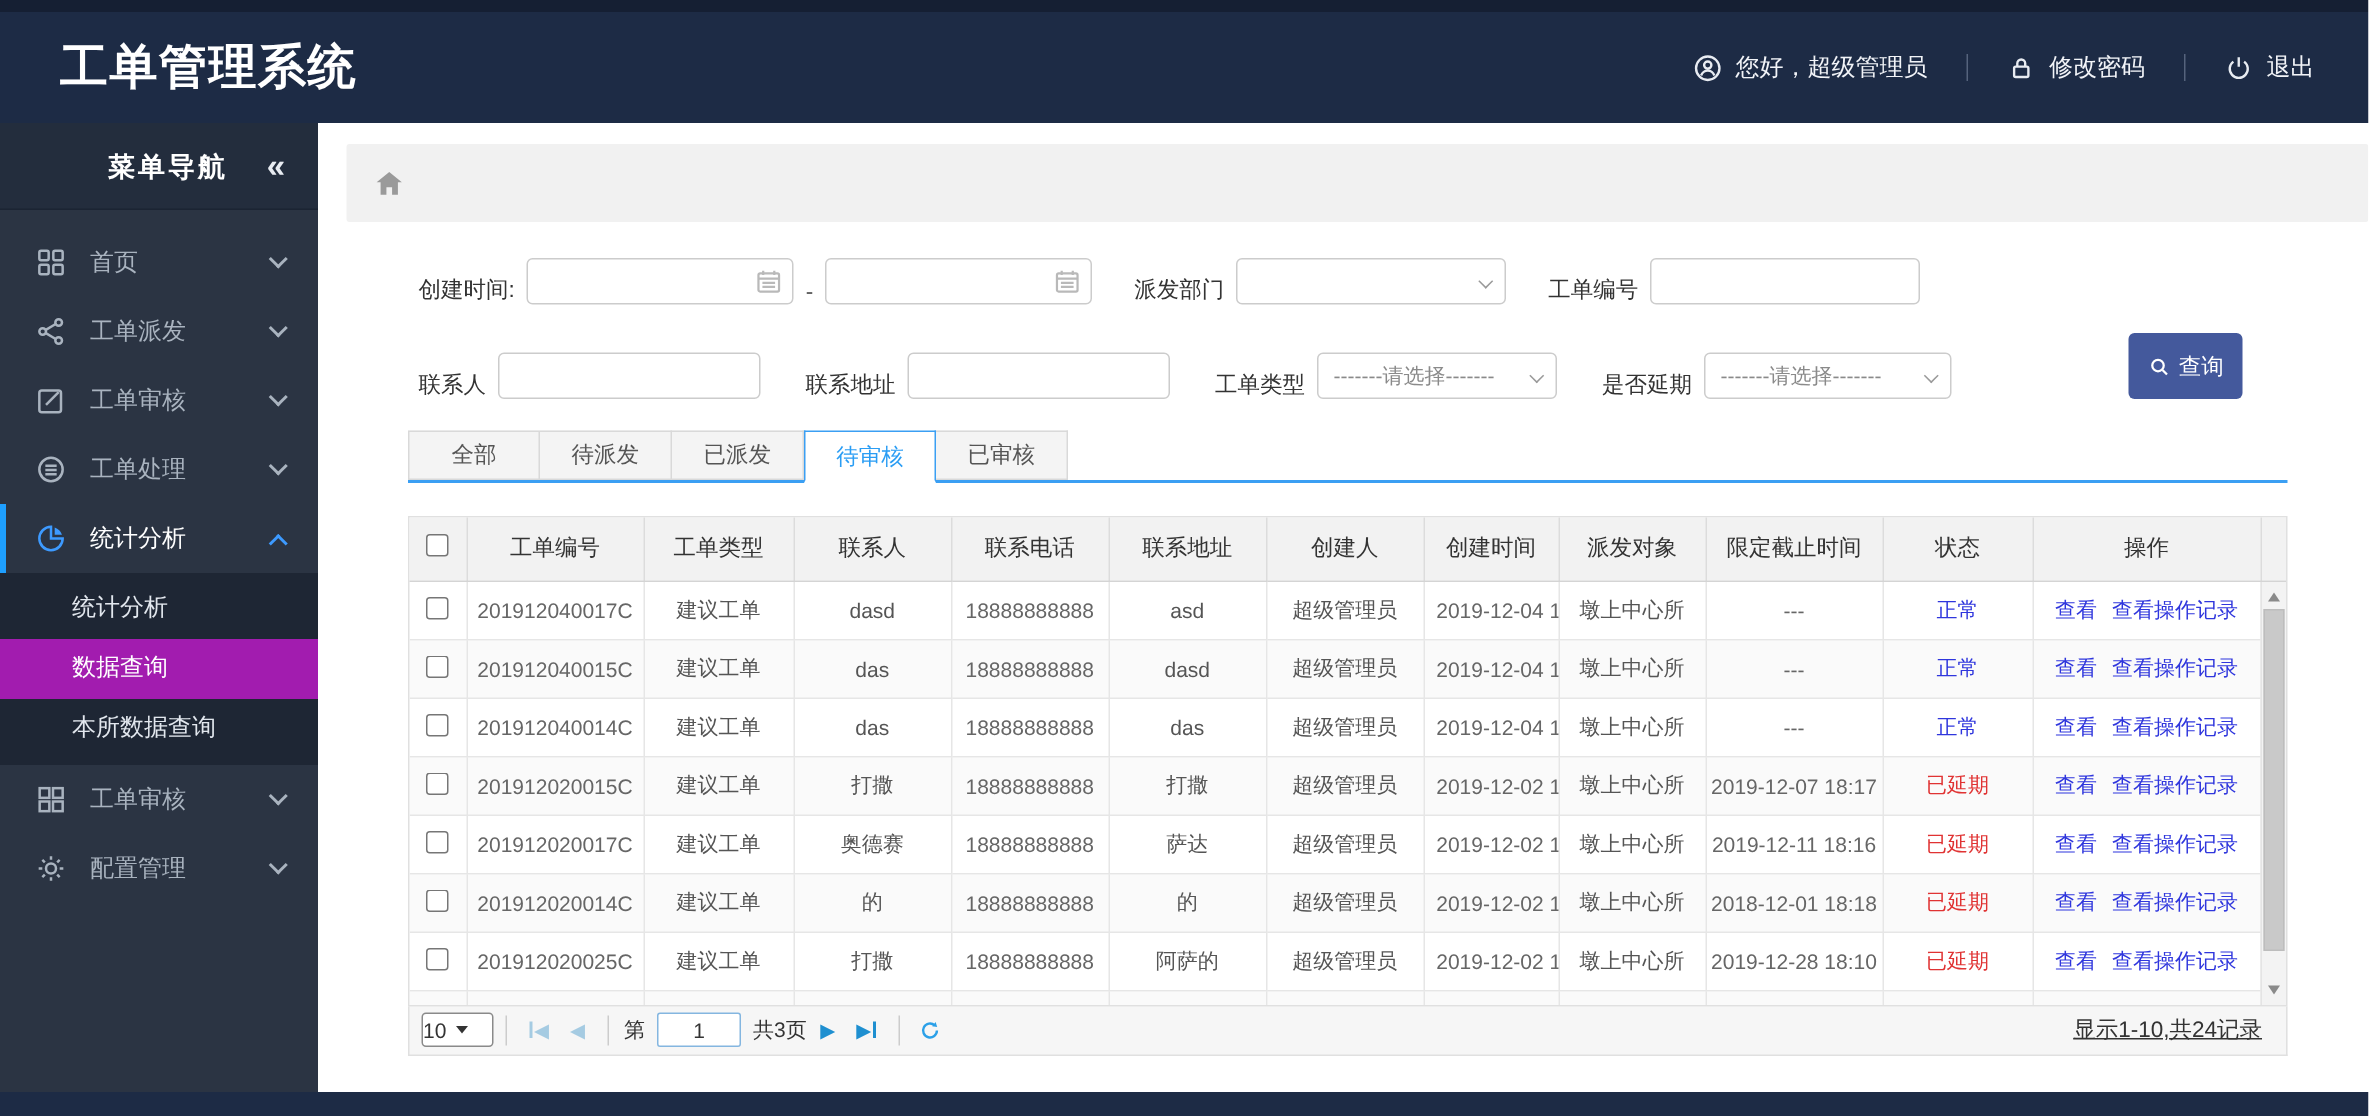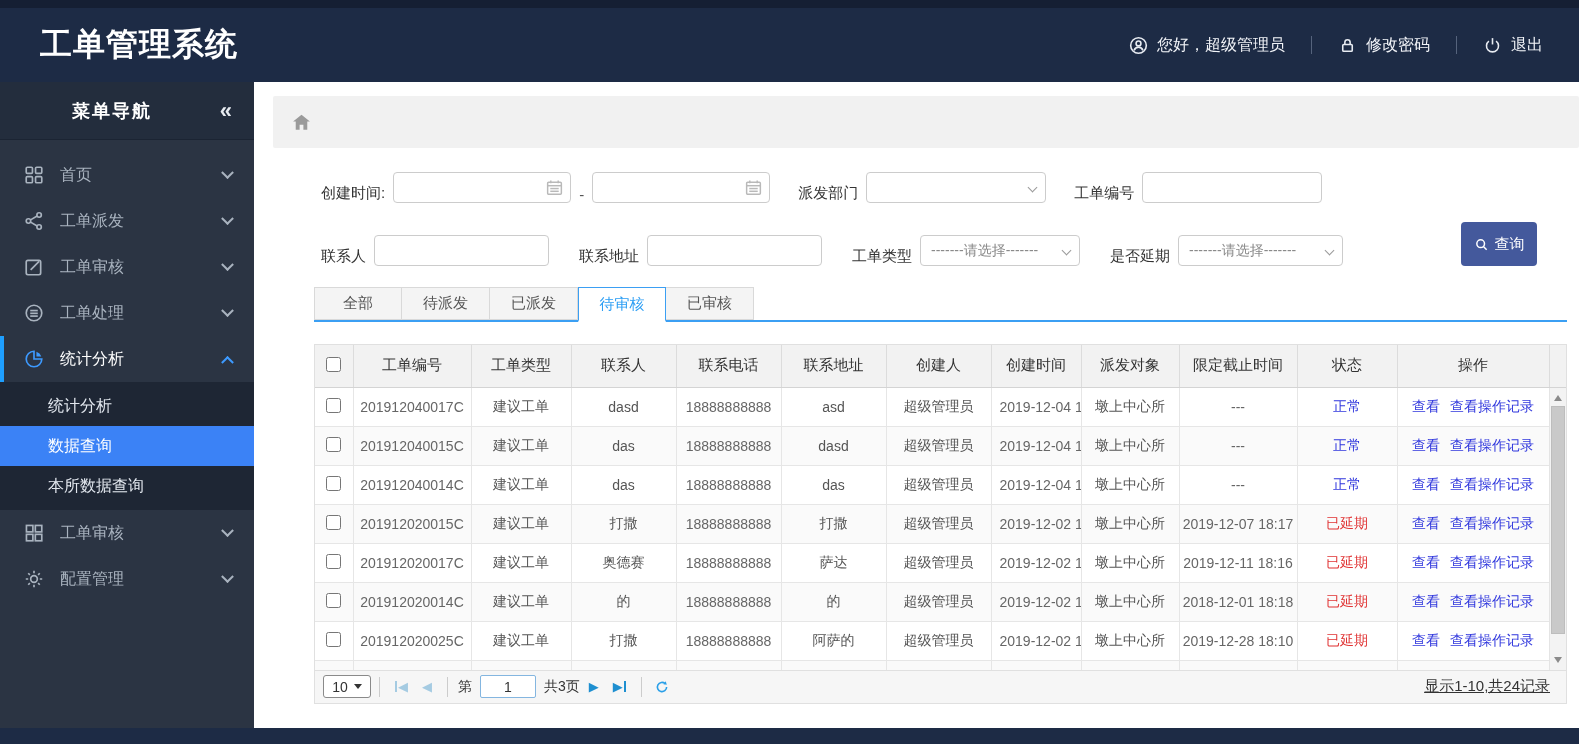--- a/index.html
+++ b/index.html
@@ -12,36 +12,36 @@
   .topbar { height:74px; background:#1d2b45; display:flex; align-items:center; padding:0 36px 0 40px; color:#fff; }
   .topbar-title { font-size:32px; font-weight:bold; letter-spacing:1px; }
   .topbar-right { margin-left:auto; display:flex; align-items:center; gap:18px; font-size:16px; }
   .topbar-right .hitem { display:flex; align-items:center; gap:9px; color:#f2f4f8; cursor:pointer; }
   .topbar-right svg { width:19px; height:19px; stroke:#e8ecf2; fill:none; stroke-width:1.5; }
   .hsep { width:1px; height:18px; background:#55637c; margin:0 8px; }
 
   .mid { flex:1; display:flex; min-height:0; }
 
   
-  .sidebar { width:254px; background:#2b3443; flex:none; display:flex; flex-direction:column; }
+  .sidebar { width:212px; background:#2b3443; flex:none; display:flex; flex-direction:column; }
   .sb-head { height:58px; background:#232d3d; border-bottom:1px solid #1b2433; display:flex; align-items:center; color:#fff; padding:0 22px 0 72px; }
   .sb-title { font-size:18px; font-weight:bold; letter-spacing:2px; }
   .sb-collapse { margin-left:auto; font-size:22px; font-weight:bold; color:#e8ecf2; cursor:pointer; line-height:1; }
   .menu { flex:1; padding-top:12px; }
   .menu-item { height:46px; display:flex; align-items:center; padding:0 22px 0 24px; color:#a9b3bf; font-size:16px; cursor:pointer; position:relative; }
   .menu-item .mi-icon { width:20px; height:20px; margin-right:16px; display:inline-flex; }
   .menu-item .mi-icon svg { width:20px; height:20px; stroke:currentColor; fill:none; stroke-width:1.5; }
   .menu-item .chev { margin-left:auto; width:9px; height:9px; border-right:2px solid currentColor; border-bottom:2px solid currentColor; transform:rotate(45deg) translate(-2px,-2px); }
   .menu-item.active { color:#fff; }
   .menu-item.active::before { content:""; position:absolute; left:0; top:0; bottom:0; width:4px; background:#1e9fff; }
   .menu-item.active .mi-icon, .menu-item.active .chev { color:#3d9aff; }
   .menu-item.active .chev { transform:rotate(-135deg) translate(-2px,-2px); }
   .submenu { background:#1e2634; padding:4px 0; }
   .submenu-item { height:40px; line-height:40px; padding-left:48px; color:#e2e7ee; font-size:16px; cursor:pointer; }
-  .submenu-item.selected { background:#3b82f6; color:#fff; }
+  .submenu-item.selected { background:#a21caf; color:#fff; }
 
   
   .content { flex:1; background:#ffffff; overflow:hidden; }
   .breadcrumb { margin:14px 0 0 19px; height:52px; background:#f1f1f1; border-radius:2px; display:flex; align-items:center; padding-left:18px; }
   .breadcrumb svg { width:21px; height:21px; }
   .inner { margin-left:60px; width:1253px; }
 
   
   .f-row { display:flex; align-items:flex-end; margin-top:24px; padding-left:7px; font-size:15px; color:#333; }
   .f-row2 { margin-top:19px; }
@@ -82,21 +82,21 @@
   .body-wrap { height:282px; overflow:hidden; position:relative; }
   .vscroll { position:absolute; right:0; top:0; width:17px; height:282px; background:#f3f3f3; border-left:1px solid #e4e4e4; }
   .sb-btn { position:absolute; left:0; width:16px; height:16px; display:flex; align-items:center; justify-content:center; }
   .sb-up { top:2px; } .sb-down { bottom:2px; }
   .tri-up { width:0; height:0; border-left:4px solid transparent; border-right:4px solid transparent; border-bottom:6px solid #8a8a8a; }
   .tri-down { width:0; height:0; border-left:4px solid transparent; border-right:4px solid transparent; border-top:6px solid #8a8a8a; }
   .sb-thumb { position:absolute; left:1px; top:18px; width:14px; height:228px; background:#c9c9c9; border:1px solid #bdbdbd; }
 
   
   .pager { width:1253px; height:33px; background:#f6f6f6; border:1px solid #e0e0e0; border-top:none; display:flex; align-items:center; padding:0 16px 0 8px; font-size:14px; color:#333; }
-  .psize { width:48px; height:23px; background:#fff; border:1px solid #8a8a8a; border-radius:3px; display:flex; align-items:center; justify-content:center; gap:6px; cursor:pointer; }
+  .psize { width:48px; height:23px; background:#fff; border:1px solid #8a8a8a; border-radius:3px; display:flex; align-items:center; gap:6px; cursor:pointer; }
   .psize .ptri { width:0; height:0; border-left:4px solid transparent; border-right:4px solid transparent; border-top:5px solid #333; }
   .vsep { width:1px; height:20px; background:#ccc; margin:0 8px; }
   .pg-ico { display:inline-flex; align-items:center; margin:0 7px; font-size:13px; cursor:pointer; line-height:1; }
   .pg-dis { color:#a5cbe2; }
   .pg-en { color:#1e8fd0; }
   .pg-bar { width:2px; height:11px; background:currentColor; }
   .pg-first .pg-bar { margin-right:1px; } .pg-last .pg-bar { margin-left:1px; }
   .page-input { width:56px; height:23px; border:1px solid #84b6e0; border-radius:2px; background:#fff; text-align:center; font-size:14px; color:#333; margin:0 6px; font-family:inherit; }
   .pg-label { margin:0 2px; }
   .refresh-ico { margin-left:4px; cursor:pointer; display:inline-flex; }

